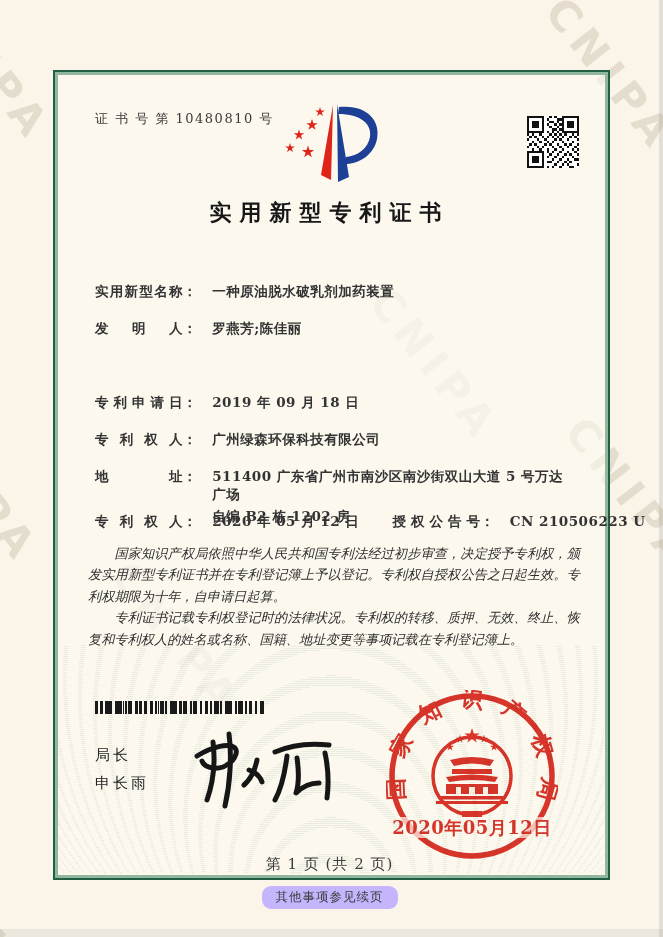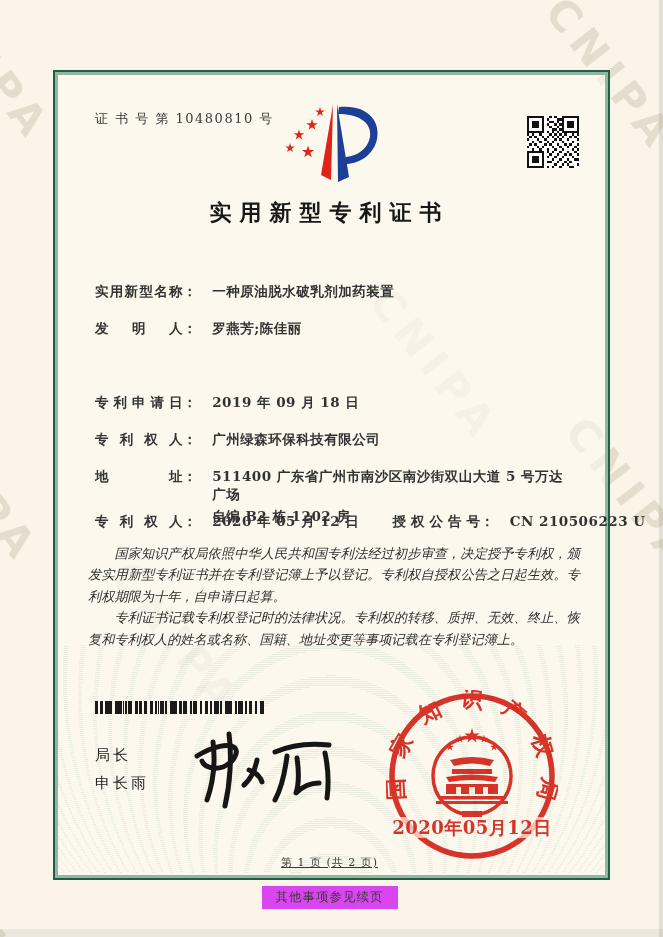--- a/index.html
+++ b/index.html
@@ -82,26 +82,26 @@
   .seal svg { position:absolute; inset:0; }
   .seal-date {
     position:absolute; left:0; right:0; bottom:22px; z-index:5;
     text-align:center; font-weight:700; font-size:18px; letter-spacing:0.5px;
     color:#d7261c; background:rgba(255,255,255,0.0);
   }
   .seal-date span { background:rgba(255,255,255,0.72); padding:0 1px; }
 
   .page-indicator {
     position:absolute; left:53px; top:855px; width:553px; z-index:3;
-    text-align:center; font-size:11px; letter-spacing:1px; color:#3c3c3c;text-decoration:underline;
+    text-align:center; font-size:15px; letter-spacing:1px; color:#3c3c3c;
   }
   .footer-note-wrap { position:absolute; left:53px; top:886px; width:553px; z-index:3; text-align:center; }
   .footer-note {
-    display:inline-block; background:#d946ef; padding:3px 14px;
-    font-size:12.5px; letter-spacing:1px; color:#3a3a3a;
+    display:inline-block; background:#c4b5fd; padding:3px 14px;
+    font-size:12.5px; letter-spacing:1px; color:#3a3a3a;border-radius:9px;
   }
   .edge-right  { position:absolute; right:0; top:0; bottom:0; width:4px; background:rgba(130,130,130,0.18); z-index:6; }
   .edge-bottom { position:absolute; left:0; right:0; bottom:0; height:8px; background:rgba(150,150,148,0.14); z-index:6; }
 </style>
 </head>
 <body>
 
 <div class="page">
 
   <div class="wm" style="left:-50px; top:-22px;">CNIPA</div>

